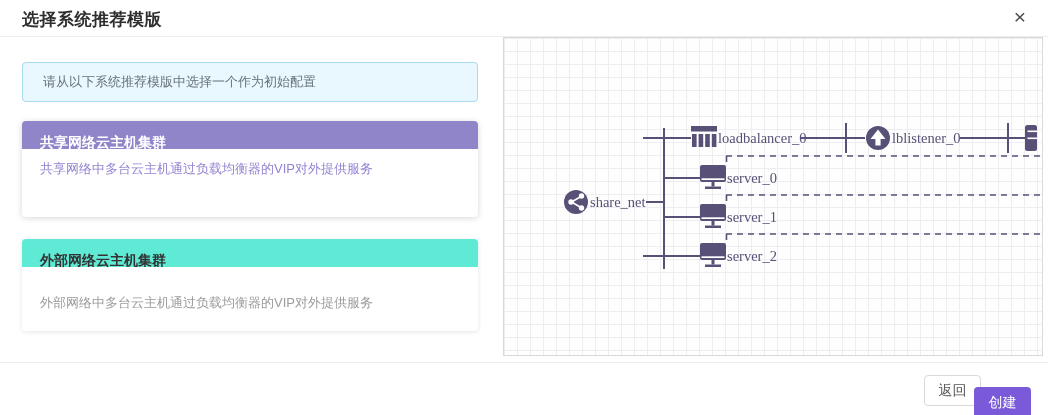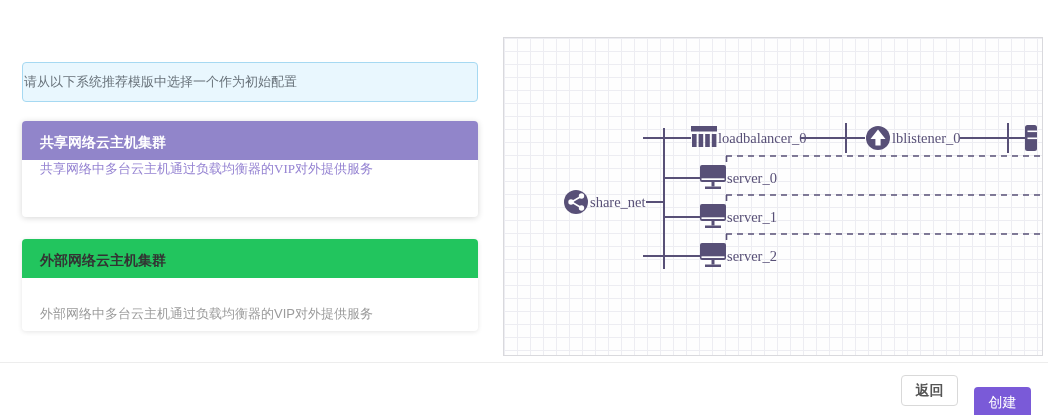--- a/index.html
+++ b/index.html
@@ -11,62 +11,66 @@
 
   
   .dialog-header{position:absolute;top:0;left:0;right:0;height:36px;border-bottom:1px solid #ededed;}
   .dialog-title{position:absolute;left:22px;top:8px;font-size:17px;font-weight:bold;color:#2e2e2e;letter-spacing:.5px;}
   .close-btn{position:absolute;right:22px;top:5px;font-size:21px;color:#4a4a4a;line-height:24px;cursor:pointer;font-weight:400;}
 
   
   .info-banner{
     position:absolute;left:22px;top:62px;width:456px;height:40px;box-sizing:border-box;
     background:var(--info-bg,#e9f7fe);border:1px solid var(--info-border,#a6d9f2);
-    border-radius:4px;color:#68727a;font-size:13px;line-height:38px;padding-left:1px;
+    border-radius:4px;color:#68727a;font-size:13px;line-height:38px;padding-left:20px;
   }
 
   
   .card{position:absolute;left:22px;width:456px;border-radius:4px;background:#fff;
         box-shadow:0 1px 6px rgba(0,0,0,.16);cursor:pointer;}
   .card-selected{top:121px;height:96px;}
   .card-normal{top:239px;height:92px;box-shadow:0 1px 5px rgba(0,0,0,.10);}
-  .card-header{height:39px;line-height:43px;padding:0 18px;font-size:14px;font-weight:bold;
+  .card-header{height:28px;line-height:43px;padding:0 18px;font-size:14px;font-weight:bold;
                border-radius:4px 4px 0 0;}
   .card-selected .card-header{background:var(--selected-header,#9185ca);color:#fff;}
-  .card-normal .card-header{color:#333;background:#22c55e;}
+  .card-normal .card-header{color:#333;background:#5eead4;}
   .card-desc{padding:0 18px;font-size:13px;}
-  .card-selected .card-desc{color:var(--selected-desc,#9583d2);font-family:Liberation Serif, serif;}
+  .card-selected .card-desc{color:var(--selected-desc,#9583d2);margin-top:11px;}
   .card-normal .card-desc{color:#9b9b9b;margin-top:27px;}
 
   
   .diagram-panel{
     position:absolute;left:503px;top:37px;width:540px;height:319px;box-sizing:border-box;
     border:1px solid #d9d9dd;background-color:#fefefe;
     background-image:linear-gradient(#ededf2 1px,transparent 1px),
                      linear-gradient(90deg,#ededf2 1px,transparent 1px);
     background-size:13px 13px;
   }
   .diagram-panel svg{position:absolute;inset:0;}
   .dline{stroke:var(--diagram,#585077);stroke-width:2;fill:none;}
   .ddash{stroke:var(--diagram,#585077);stroke-width:1.6;fill:none;stroke-dasharray:6 5;}
   .dfill{fill:var(--diagram,#585077);}
   .dlabel{fill:var(--diagram,#585077);font-family:"Liberation Serif","DejaVu Serif",serif;font-size:14.5px;}
 
   
   .footer-divider{position:absolute;left:0;top:362px;width:1048px;height:0;border-top:1px solid #ededed;}
   .btn{position:absolute;top:375px;height:31px;border-radius:4px;font-size:14px;
        font-family:"Liberation Sans",sans-serif;cursor:pointer;box-sizing:border-box;}
-  .btn-back{left:901px;width:57px;background:#fff;border:1px solid #d9d9d9;color:#555;font-weight:bold;}
+  .btn-back{left:924px;width:57px;background:#fff;border:1px solid #d9d9d9;color:#555;}
   .btn-create{left:974px;width:57px;background:var(--accent,#7a5ad8);border:none;color:#fff;margin-top:12px;}
 </style>
 </head>
 <body>
 
 <div class="dialog">
 
+  <div class="dialog-header">
+    <div class="dialog-title">选择系统推荐模版</div>
+    <div class="close-btn">×</div>
+  </div>
 
   <div class="info-banner">
     <span>请从以下系统推荐模版中选择一个作为初始配置</span>
   </div>
 
   <div class="card card-selected">
     <div class="card-header">共享网络云主机集群</div>
     <div class="card-desc">共享网络中多台云主机通过负载均衡器的VIP对外提供服务</div>
   </div>
 

